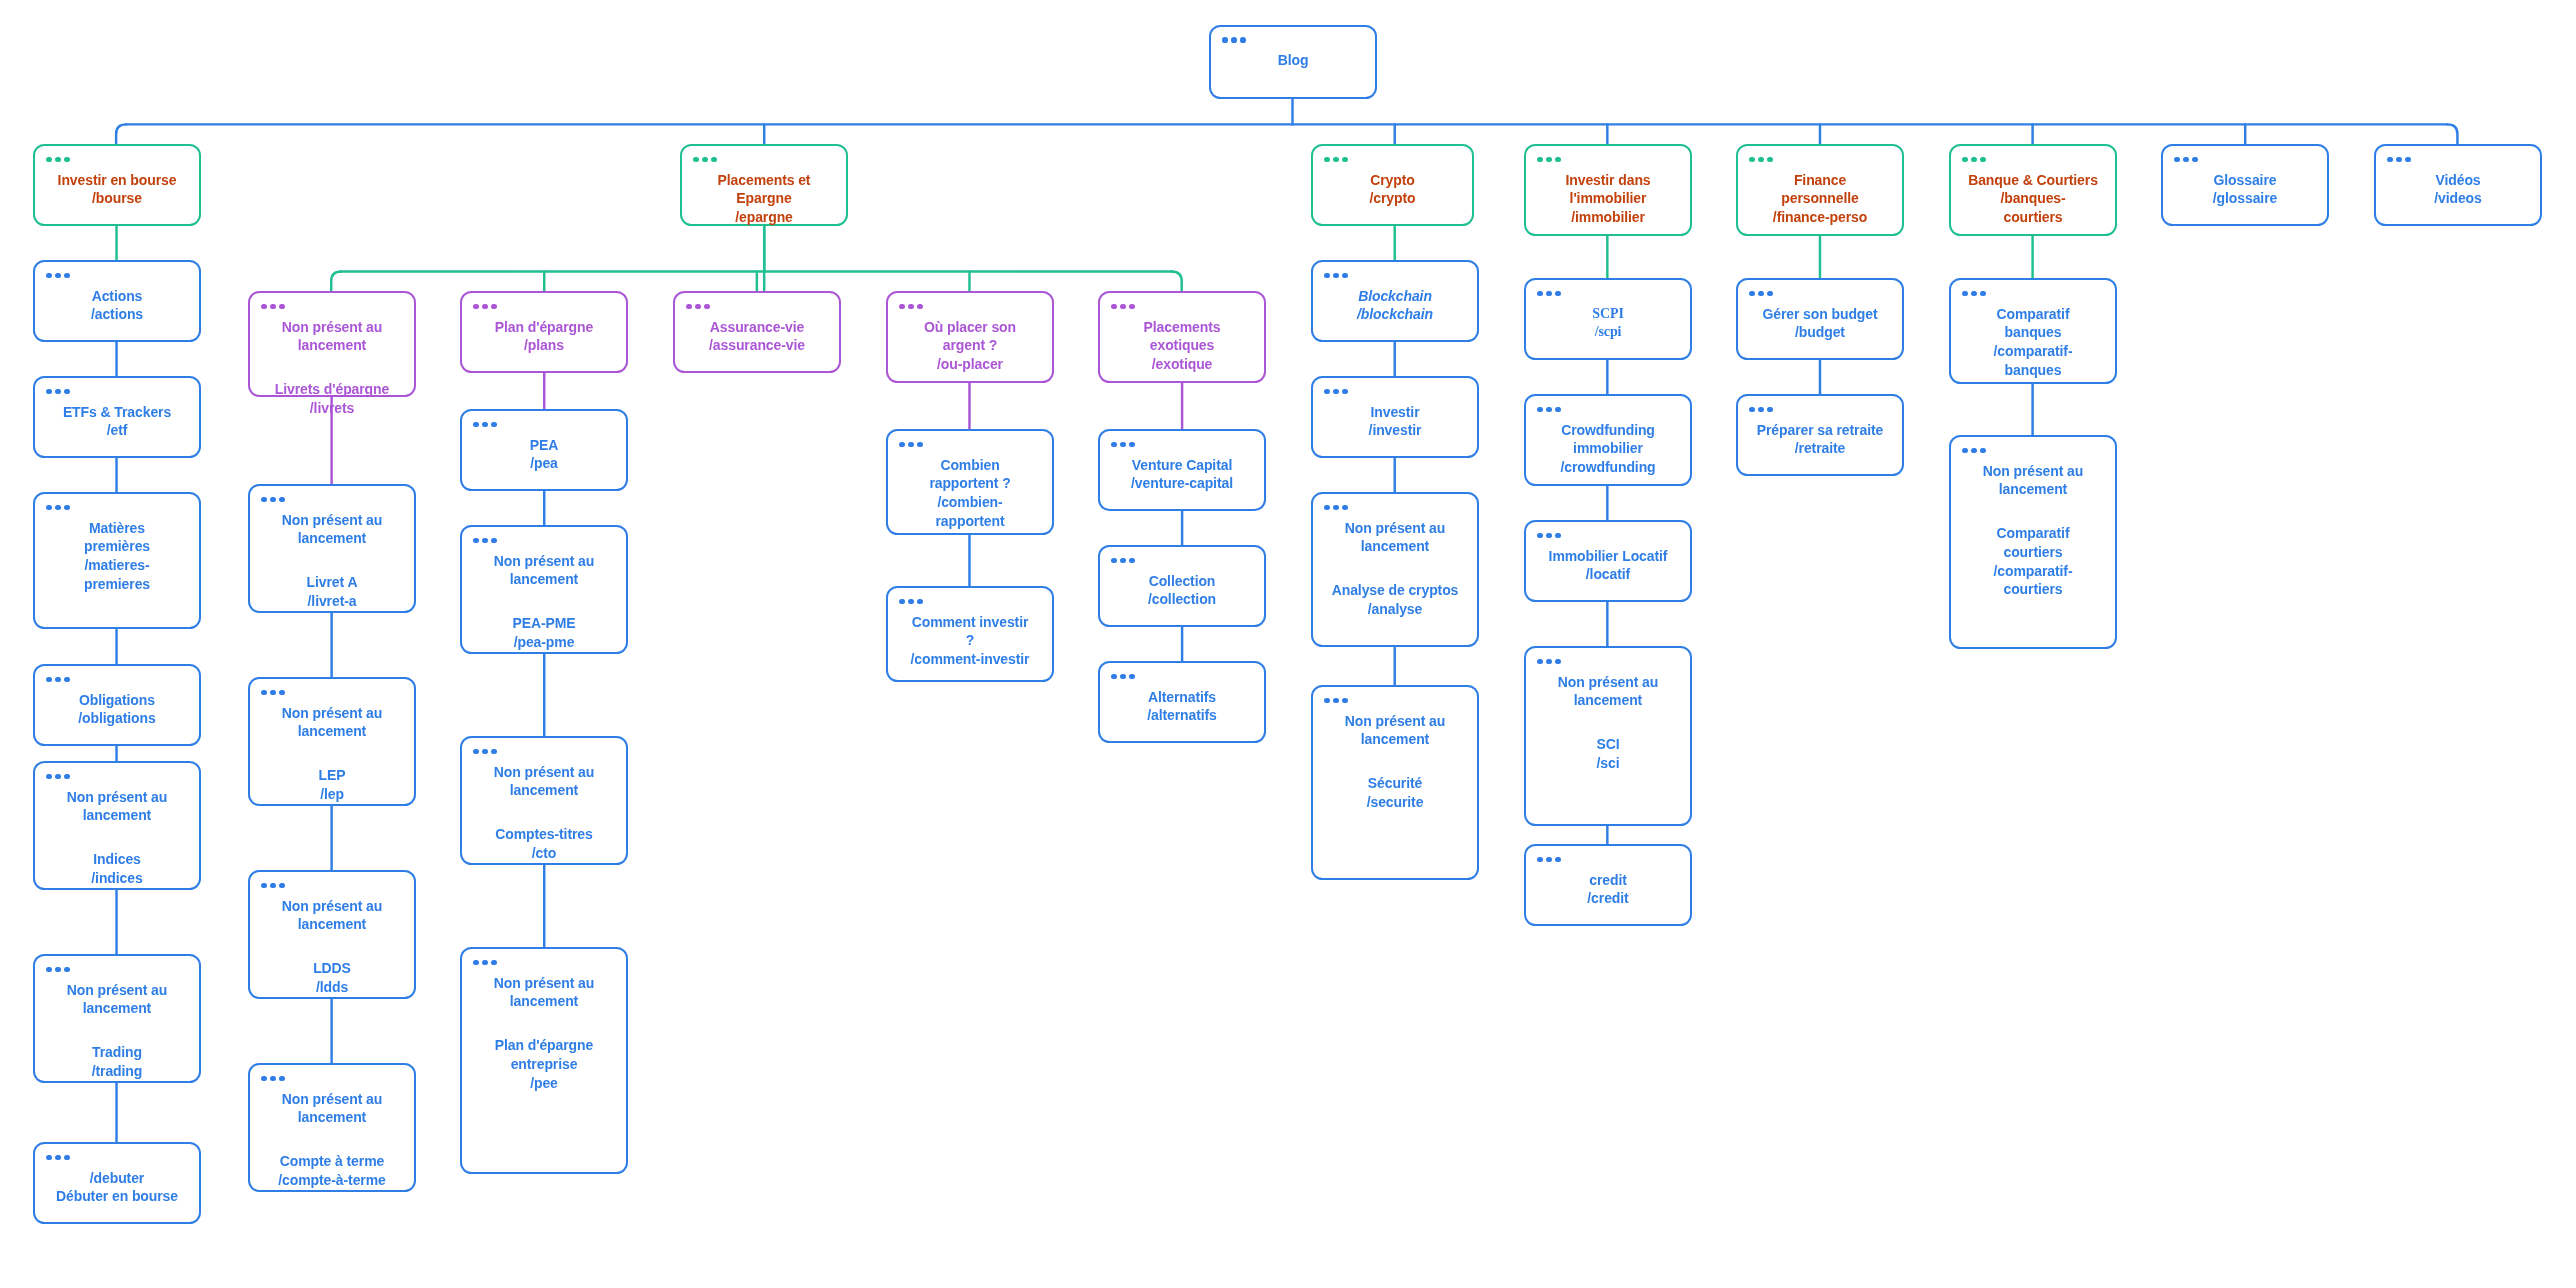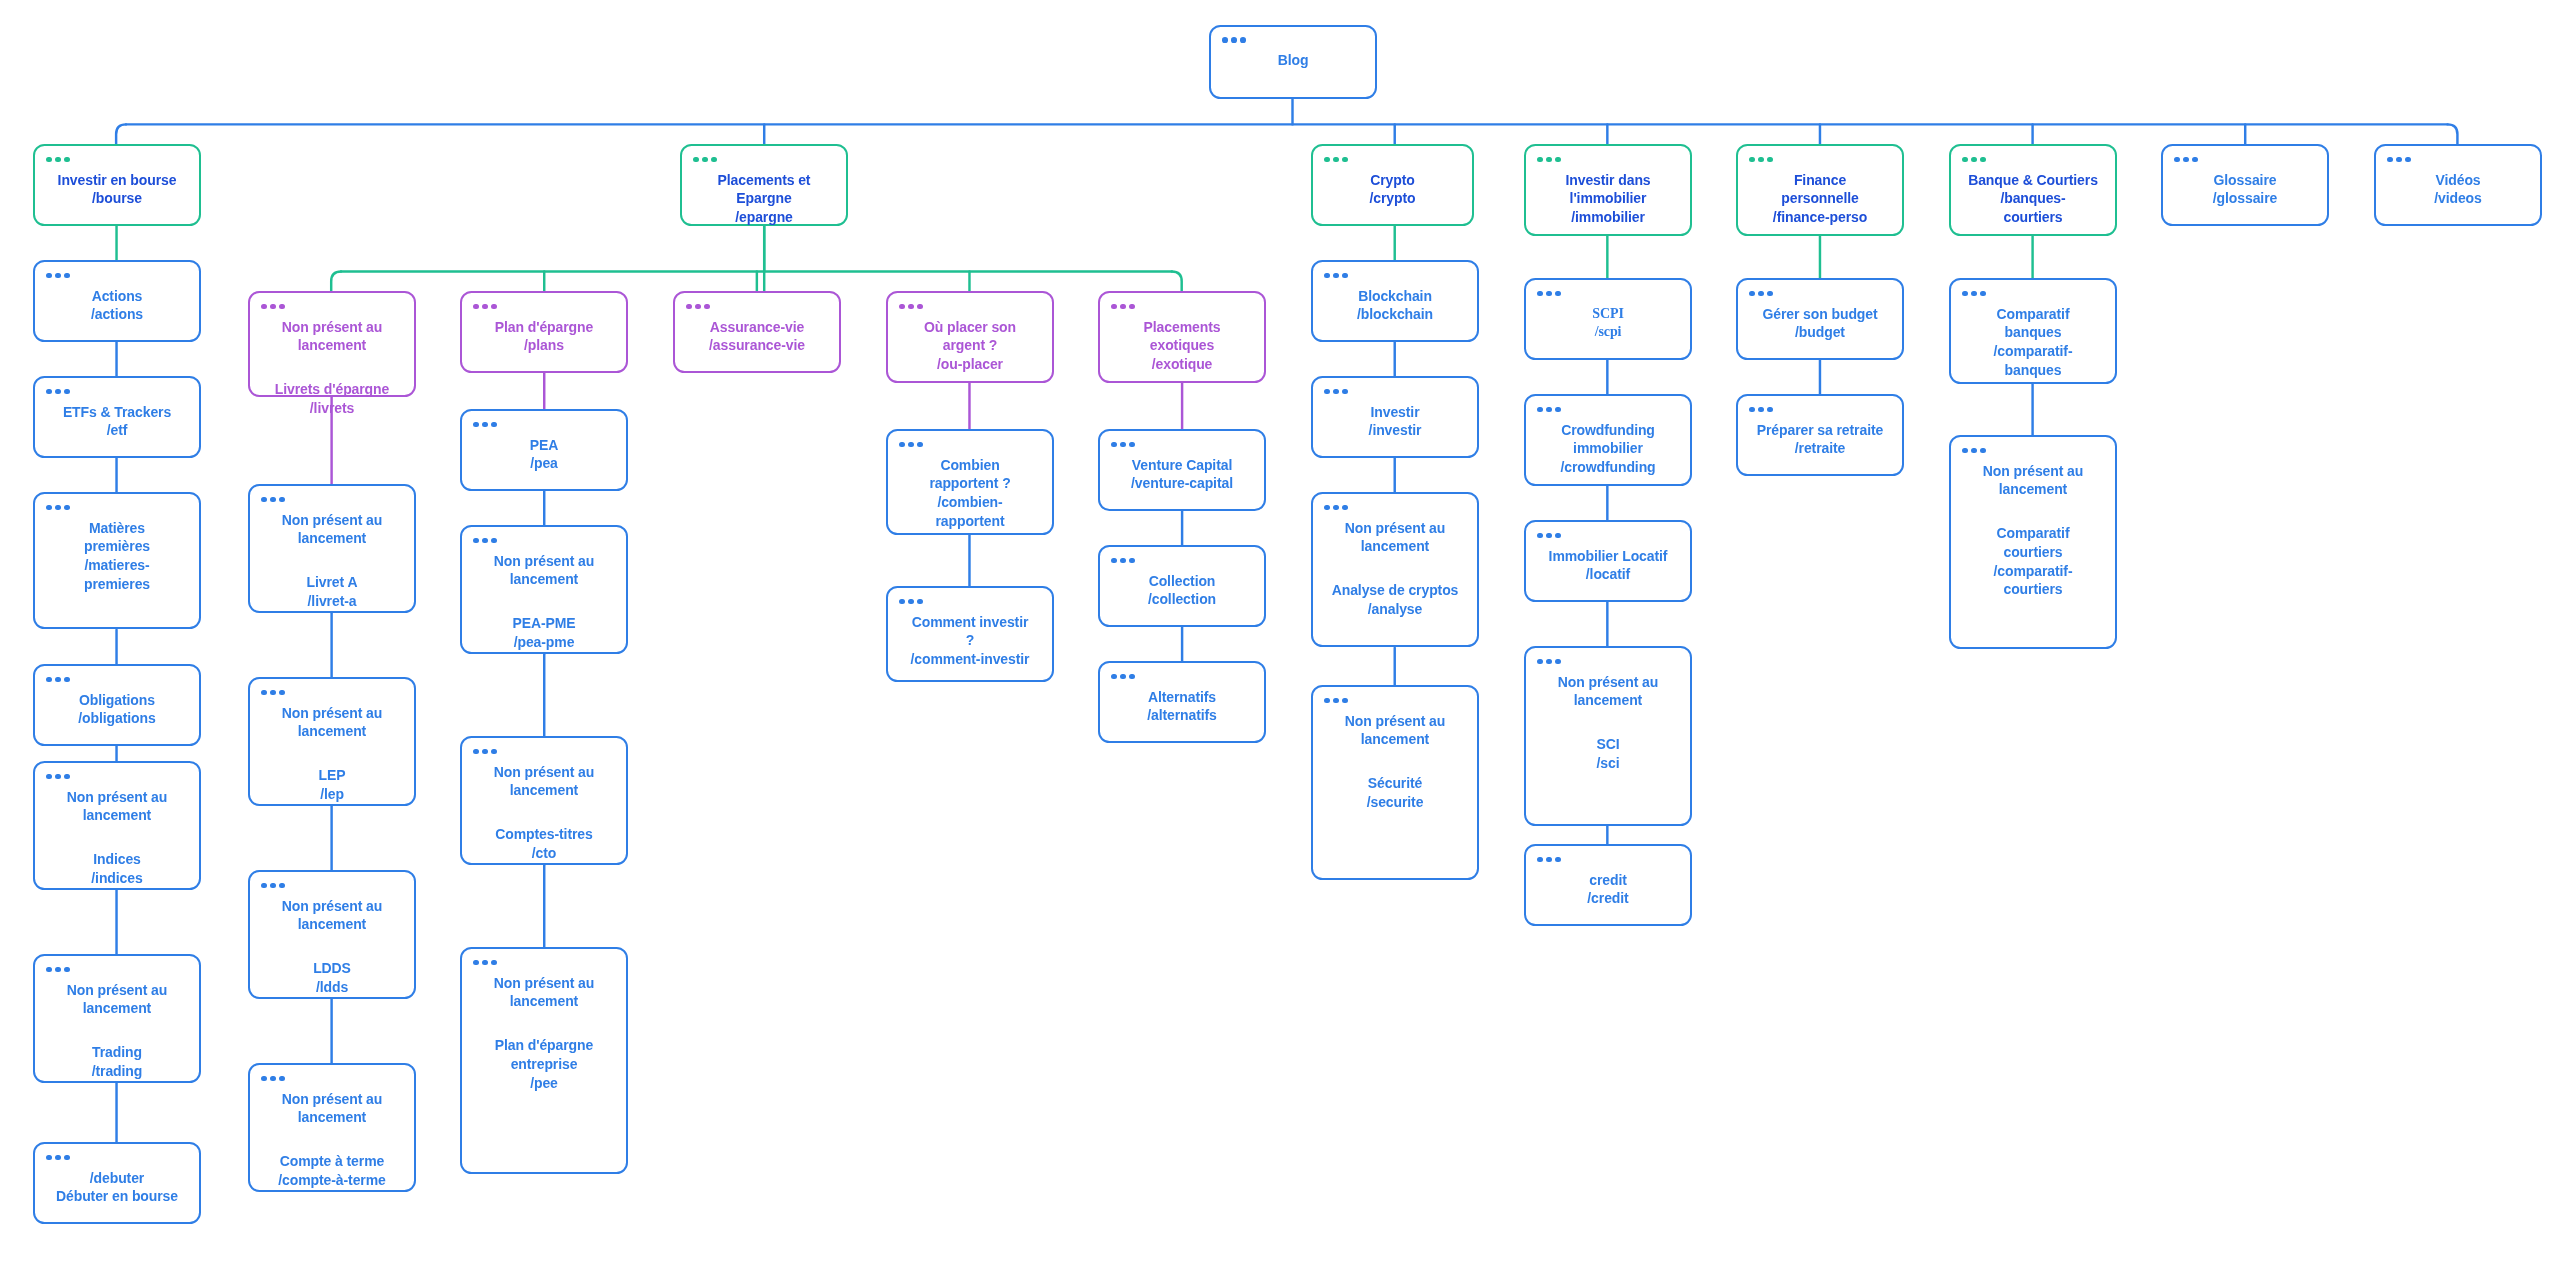--- a/index.html
+++ b/index.html
@@ -62,21 +62,21 @@
     margin-bottom: 24.5px;
   }
   .node .title { display: block; white-space: pre-line; }
 
   
   .c-blue   { border-color: #2f7ee6; }
   .c-blue   .dots i, .c-blue   .body { color: #2f7ee6; }
   .c-blue   .dots i { background: #2f7ee6; }
 
   .c-green  { border-color: #1fbf91; }
-  .c-green  .body { color: #1d4ed8; }
+  .c-green  .body { color: #c2410c; }
   .c-green  .dots i { background: #1fbf91; }
 
   .c-purple { border-color: #a martin; }
   .c-purple { border-color: #ab56d6; }
   .c-purple .body { color: #ab56d6; }
   .c-purple .dots i { background: #ab56d6; }
 </style>
 </head>
 <body>
 
@@ -474,21 +474,21 @@
       <span class="dots">
         <i></i>
         <i></i>
         <i></i>
       </span>
       <div class="body">
         <span class="title">Crypto
 /crypto</span>
       </div>
     </div>
-    <div class="node c-blue" style="left: 1311px; top: 260px; width: 168px; height: 82px;">
+    <div class="node c-blue" style="left: 1311px; top: 260px; width: 168px; height: 82px; font-style: italic;">
       <span class="dots">
         <i></i>
         <i></i>
         <i></i>
       </span>
       <div class="body">
         <span class="title">Blockchain
 /blockchain</span>
       </div>
     </div>

